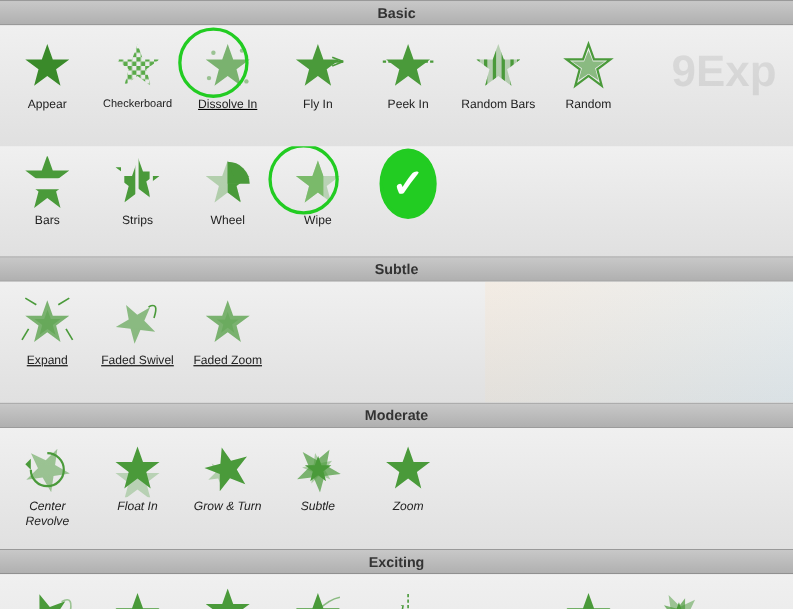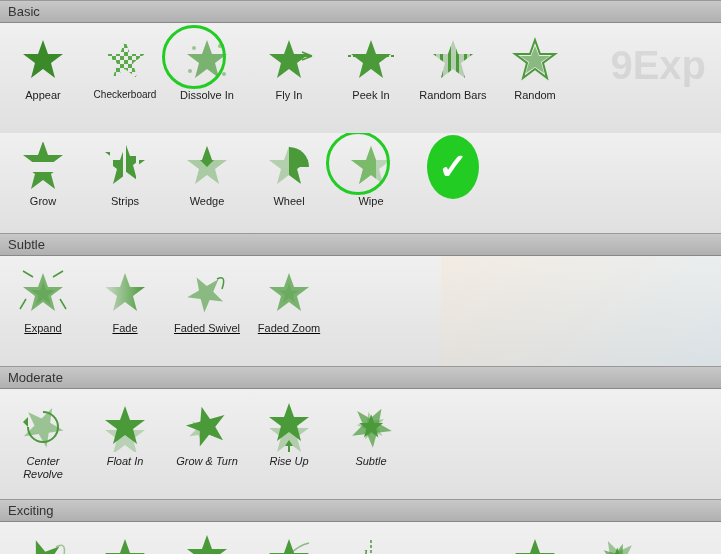--- a/index.html
+++ b/index.html
@@ -8,24 +8,25 @@
       font-size: 12px;
       background: #e8e8e8;
       width: 721px;
       overflow: hidden;
     }
 
     .section-header {
       background: linear-gradient(to bottom, #c8c8c8, #b0b0b0);
       padding: 3px 8px;
       font-size: 13px;
-      font-weight: normal;
+      font-weight: bold;
       color: #333;
       border-top: 1px solid #999;
       border-bottom: 1px solid #888;
+      text-align: center;
     }
 
     .section-content {
       background: linear-gradient(to bottom, #f0f0f0, #e0e0e0);
       padding: 8px 4px;
       display: flex;
       flex-wrap: wrap;
       gap: 4px;
       position: relative;
       overflow: hidden;
@@ -164,21 +165,21 @@
           <clipPath id="checker-star">
               <polygon points="25,4 30,18 45,18 33,27 37,42 25,33 13,42 17,27 5,18 20,18"></polygon>
             </clipPath>
         </defs>
         <polygon points="25,4 30,18 45,18 33,27 37,42 25,33 13,42 17,27 5,18 20,18" fill="url(#checker)"></polygon>
       </svg>
     </div>
     <div class="anim-label" style="font-size:10px;">Checker­board</div>
   </div>
 
-  <div class="anim-item" style="position:relative;">
+  <div class="anim-item" style="position:relative;text-decoration:underline;">
     <div class="circle-highlight"></div>
     <div class="anim-icon">
       <svg width="50" height="50" viewBox="0 0 50 50">
         <polygon points="25,4 30,18 45,18 33,27 37,42 25,33 13,42 17,27 5,18 20,18" style="fill:#4a9a3a" opacity="0.7"></polygon>
         <circle cx="12" cy="12" r="2" fill="#4a9a3a" opacity="0.5"></circle>
         <circle cx="38" cy="10" r="2" fill="#4a9a3a" opacity="0.5"></circle>
         <circle cx="8" cy="35" r="2" fill="#4a9a3a" opacity="0.5"></circle>
         <circle cx="42" cy="38" r="2" fill="#4a9a3a" opacity="0.5"></circle>
       </svg>
     </div>
@@ -249,54 +250,40 @@
               <rect x="0" y="0" width="50" height="25"></rect>
             </clipPath>
             <clipPath id="split-bot">
               <rect x="0" y="25" width="50" height="25"></rect>
             </clipPath>
           </defs>
         <polygon points="25,4 30,18 45,18 33,27 37,42 25,33 13,42 17,27 5,18 20,18" style="fill:#4a9a3a" clip-path="url(#split-top)" transform="translate(0,-5)"></polygon>
         <polygon points="25,4 30,18 45,18 33,27 37,42 25,33 13,42 17,27 5,18 20,18" style="fill:#4a9a3a" clip-path="url(#split-bot)" transform="translate(0,5)"></polygon>
       </svg>
     </div>
-    <div class="anim-label">Grow</div>
+    <div class="anim-label">Bars</div>
   </div>
 
   <div class="anim-item">
     <div class="anim-icon">
       <svg width="50" height="50" viewBox="0 0 50 50">
         <defs>
             <clipPath id="strips-star">
               <polygon points="25,4 30,18 45,18 33,27 37,42 25,33 13,42 17,27 5,18 20,18"></polygon>
             </clipPath>
           </defs>
         <rect x="0" y="0" width="10" height="50" fill="#4a9a3a" clip-path="url(#strips-star)" transform="translate(0,-8)"></rect>
         <rect x="13" y="0" width="10" height="50" fill="#4a9a3a" clip-path="url(#strips-star)" transform="translate(0,0)"></rect>
         <rect x="26" y="0" width="10" height="50" fill="#4a9a3a" clip-path="url(#strips-star)" transform="translate(0,-4)"></rect>
         <rect x="39" y="0" width="10" height="50" fill="#4a9a3a" clip-path="url(#strips-star)"></rect>
       </svg>
     </div>
     <div class="anim-label">Strips</div>
   </div>
 
-  <div class="anim-item">
-    <div class="anim-icon">
-      <svg width="50" height="50" viewBox="0 0 50 50">
-        <defs>
-            <clipPath id="wedge-clip">
-              <polygon points="25,25 0,0 50,0"></polygon>
-            </clipPath>
-          </defs>
-        <polygon points="25,4 30,18 45,18 33,27 37,42 25,33 13,42 17,27 5,18 20,18" style="fill:#4a9a3a" opacity="0.4"></polygon>
-        <polygon points="25,4 30,18 45,18 33,27 37,42 25,33 13,42 17,27 5,18 20,18" style="fill:#4a9a3a" clip-path="url(#wedge-clip)"></polygon>
-      </svg>
-    </div>
-    <div class="anim-label">Wedge</div>
-  </div>
 
   <div class="anim-item">
     <div class="anim-icon">
       <svg width="50" height="50" viewBox="0 0 50 50">
         <polygon points="25,4 30,18 45,18 33,27 37,42 25,33 13,42 17,27 5,18 20,18" style="fill:#4a9a3a" opacity="0.35"></polygon>
         <path d="M25,25 L25,5 A20,20 0 0,1 45,25 Z" fill="#4a9a3a" clip-path="url(#none)"></path>
         <defs>
             <clipPath id="wh-star">
               <polygon points="25,4 30,18 45,18 33,27 37,42 25,33 13,42 17,27 5,18 20,18"></polygon>
             </clipPath>
@@ -348,34 +335,20 @@
         <polygon points="25,4 30,18 45,18 33,27 37,42 25,33 13,42 17,27 5,18 20,18" style="fill:#4a9a3a" opacity="0.7"></polygon>
         <line x1="15" y1="8" x2="5" y2="2" stroke="#4a9a3a" stroke-width="1.5" marker-end="url(#arr)"></line>
         <line x1="35" y1="8" x2="45" y2="2" stroke="#4a9a3a" stroke-width="1.5"></line>
         <line x1="8" y1="30" x2="2" y2="40" stroke="#4a9a3a" stroke-width="1.5"></line>
         <line x1="42" y1="30" x2="48" y2="40" stroke="#4a9a3a" stroke-width="1.5"></line>
       </svg>
     </div>
     <div class="anim-label">Expand</div>
   </div>
 
-  <div class="anim-item">
-    <div class="anim-icon">
-      <svg width="50" height="50" viewBox="0 0 50 50">
-        <defs>
-          <linearGradient id="fade-grad" x1="0" y1="0" x2="1" y2="0">
-            <stop offset="0%" stop-color="#4a9a3a" stop-opacity="0.2"></stop>
-            <stop offset="100%" stop-color="#4a9a3a" stop-opacity="1"></stop>
-          </linearGradient>
-        </defs>
-        <polygon points="25,4 30,18 45,18 33,27 37,42 25,33 13,42 17,27 5,18 20,18" fill="url(#fade-grad)"></polygon>
-      </svg>
-    </div>
-    <div class="anim-label">Fade</div>
-  </div>
 
   <div class="anim-item">
     <div class="anim-icon">
       <svg width="50" height="50" viewBox="0 0 50 50">
         <polygon points="25,4 30,18 45,18 33,27 37,42 25,33 13,42 17,27 5,18 20,18" style="fill:#4a9a3a" opacity="0.6" transform="rotate(-30, 25, 25) scale(0.9) translate(2,2)"></polygon>
         <path d="M35,10 Q45,5 40,20" fill="none" stroke="#4a9a3a" stroke-width="1.5" marker-end="none"></path>
       </svg>
     </div>
     <div class="anim-label">Faded Swivel</div>
   </div>
@@ -421,43 +394,42 @@
   <div class="anim-item">
     <div class="anim-icon">
       <svg width="50" height="50" viewBox="0 0 50 50">
         <polygon points="25,4 30,18 45,18 33,27 37,42 25,33 13,42 17,27 5,18 20,18" style="fill:#4a9a3a" opacity="0.35" transform="scale(0.6) rotate(30,25,25) translate(17,17)"></polygon>
         <polygon points="25,4 30,18 45,18 33,27 37,42 25,33 13,42 17,27 5,18 20,18" style="fill:#4a9a3a" transform="rotate(-15,25,25)"></polygon>
       </svg>
     </div>
     <div class="anim-label">Grow &amp; Turn</div>
   </div>
 
-  <div class="anim-item">
-    <div class="anim-icon">
-      <svg width="50" height="50" viewBox="0 0 50 50">
-        <polygon points="25,4 30,18 45,18 33,27 37,42 25,33 13,42 17,27 5,18 20,18" style="fill:#4a9a3a" opacity="0.35" transform="translate(0,8)"></polygon>
-        <polygon points="25,4 30,18 45,18 33,27 37,42 25,33 13,42 17,27 5,18 20,18" style="fill:#4a9a3a" transform="translate(0,-3)"></polygon>
-        <line x1="25" y1="42" x2="25" y2="50" stroke="#4a9a3a" stroke-width="2"></line>
-        <polygon points="25,38 21,44 29,44" fill="#4a9a3a"></polygon>
-      </svg>
-    </div>
-    <div class="anim-label">Rise Up</div>
-  </div>
 
   <div class="anim-item">
     <div class="anim-icon">
       <svg width="50" height="50" viewBox="0 0 50 50">
         <polygon points="25,4 30,18 45,18 33,27 37,42 25,33 13,42 17,27 5,18 20,18" style="fill:#4a9a3a" opacity="0.4" transform="rotate(60,25,25) scale(0.7) translate(10,10)"></polygon>
         <polygon points="25,4 30,18 45,18 33,27 37,42 25,33 13,42 17,27 5,18 20,18" style="fill:#4a9a3a" opacity="0.7" transform="rotate(30,25,25)"></polygon>
         <polygon points="25,4 30,18 45,18 33,27 37,42 25,33 13,42 17,27 5,18 20,18" style="fill:#4a9a3a" transform="rotate(0,25,25) scale(0.6) translate(17,17)"></polygon>
       </svg>
     </div>
     <div class="anim-label">Subtle</div>
   </div>
 
+  <div class="anim-item">
+    <div class="anim-icon">
+      <svg width="50" height="50" viewBox="0 0 50 50">
+        <polygon points="25,4 30,18 45,18 33,27 37,42 25,33 13,42 17,27 5,18 20,18" style="fill:#4a9a3a" opacity="0.35" transform="scale(0.4) translate(37,37)"></polygon>
+        <polygon points="25,4 30,18 45,18 33,27 37,42 25,33 13,42 17,27 5,18 20,18" style="fill:#4a9a3a" opacity="0.65" transform="scale(0.65) translate(14,14)"></polygon>
+        <polygon points="25,4 30,18 45,18 33,27 37,42 25,33 13,42 17,27 5,18 20,18" style="fill:#4a9a3a"></polygon>
+      </svg>
+    </div>
+    <div class="anim-label">Zoom</div>
+  </div>
 </div>
 
 <div class="section-header">
   <span>Exciting</span>
 </div>
 
 <div class="exciting-bottom">
 
   <div class="anim-item">
     <div class="anim-icon">

